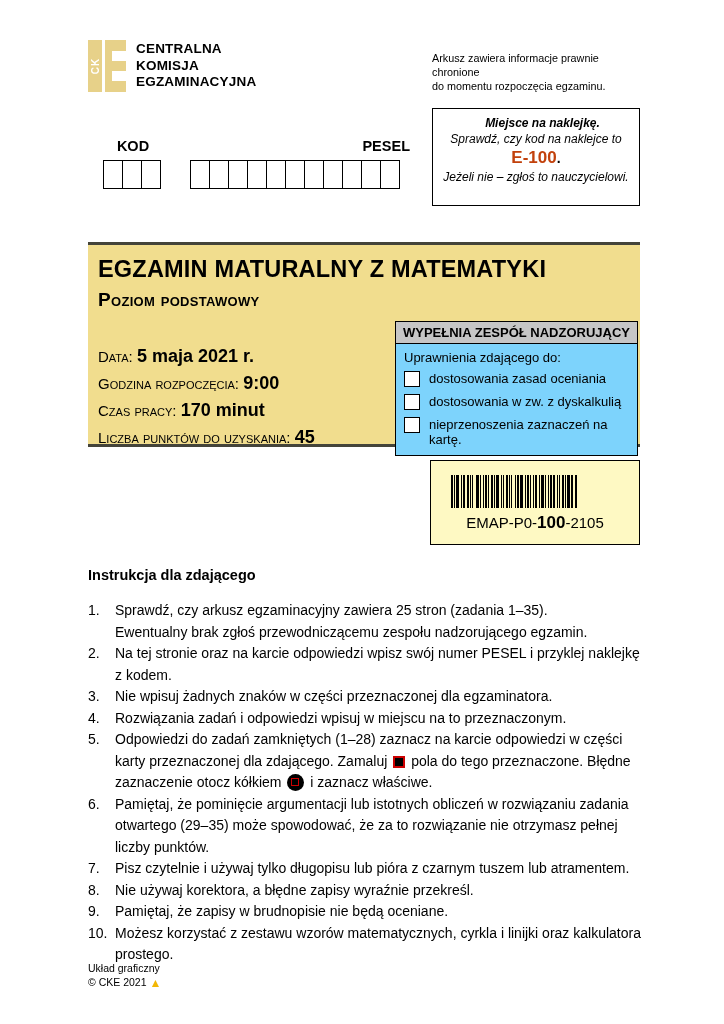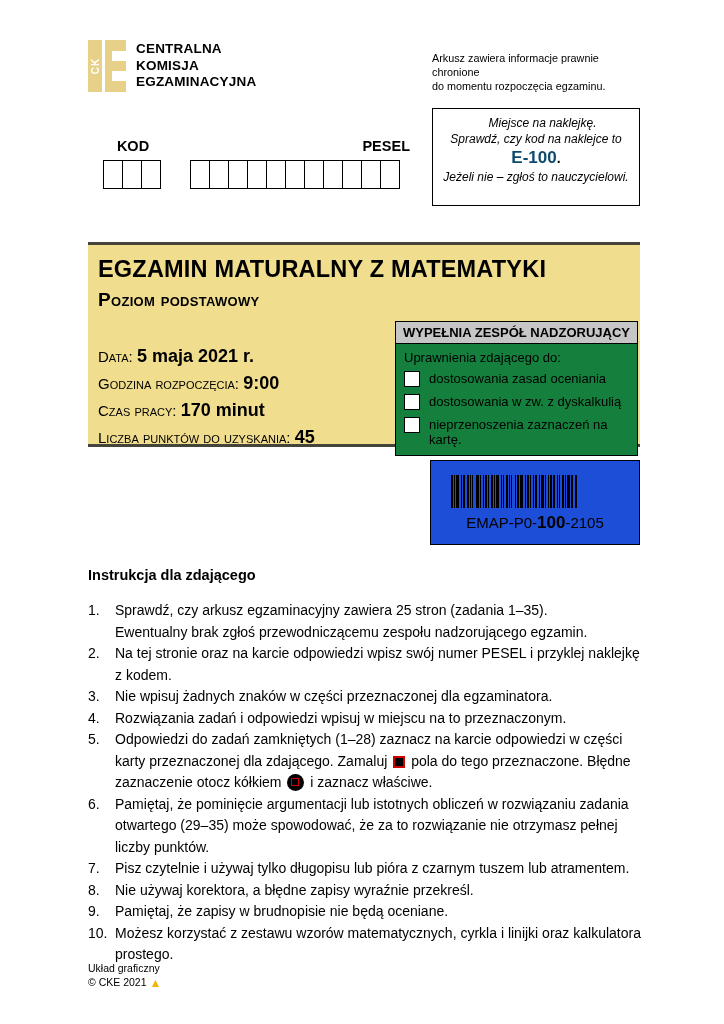--- a/index.html
+++ b/index.html
@@ -27,49 +27,49 @@
   .pesel-label { position:absolute; left:190px; top:138px; width:220px; text-align:right;
                  font-weight:bold; font-size:14.5px; }
   .cells { position:absolute; top:160px; display:flex; }
   .cells-kod { left:103px; } .cells-pesel { left:190px; }
   .cell { width:20px; height:29px; border:1px solid #000; background:#fff; margin-left:-1px; }
   .cell:first-child { margin-left:0; }
 
   
   .sticker { position:absolute; left:432px; top:108px; width:208px; height:98px; background:#fff;
              border:1.5px solid #000; text-align:center; padding-top:7px; font-size:12px; line-height:15.5px; }
-  .sticker .b-i { font-weight:normal; font-style:italic;margin-left:13px; }
+  .sticker .b-i { font-weight:bold; font-style:italic;margin-left:13px; }
   .sticker .i { font-style:italic; }
   .sticker .code-line { line-height:22px; }
-  .sticker .code { color:#0c4a6e; font-weight:bold; font-size:17px; }
+  .sticker .code { color:#c2410c; font-weight:bold; font-size:17px; }
   .sticker .code-dot { font-weight:bold; font-size:14px; }
 
   
   .band { position:absolute; left:88px; top:242px; width:552px; height:205px; background:#F1DD8E;
           border-top:3px solid #44443A; border-bottom:3px solid #44443A; }
   .band-title { position:absolute; left:10px; top:11px; font-size:23.5px; font-weight:bold; letter-spacing:0.2px; }
   .band-subtitle { position:absolute; left:10px; top:44px; font-size:19px; font-weight:bold;
                    font-variant:small-caps; letter-spacing:0.3px; }
   .exam-info { position:absolute; left:10px; top:98px; }
   .info-row { line-height:26px; white-space:nowrap; }
   .info-label { font-variant:small-caps; font-size:15px; }
   .info-value { font-weight:bold; font-size:18px; }
 
   .sup-panel { position:absolute; left:307px; top:76px; width:243px; }
   .sup-header { border:1.5px solid #000; background:#C6C6C6; font-weight:bold; font-size:13px;
                 text-align:center; padding:3px 0; }
-  .sup-body { border:1.5px solid #000; border-top:none; background:#15803d; padding:6px 8px 8px 8px; font-size:13px; }
+  .sup-body { border:1.5px solid #000; border-top:none; background:#7dd3fc; padding:6px 8px 8px 8px; font-size:13px; }
   .sup-intro { margin-bottom:6px; }
   .opt-row { display:flex; margin-bottom:7px; }
   .opt-row:last-child { margin-bottom:0; }
   .checkbox { flex:0 0 auto; width:16px; height:16px; border:1.5px solid #000; background:#fff; margin-right:9px; }
   .opt-label { font-size:13px; }
 
   
-  .barcode-box { position:absolute; left:430px; top:460px; width:210px; height:85px; background:#1d4ed8;
+  .barcode-box { position:absolute; left:430px; top:460px; width:210px; height:85px; background:#fef9c3;
                  border:1.5px solid #000; }
   .barcode-bars { position:absolute; left:20px; top:14px; height:33px; display:flex; align-items:stretch; }
   .bar { background:#000; height:100%; }
   .barcode-text { position:absolute; left:0; top:52px; width:100%; text-align:center; font-size:15px; }
   .barcode-text .bold { font-weight:bold; font-size:17px; }
 
   
   .instructions { position:absolute; left:88px; top:567px; width:560px; }
   .instr-heading { font-weight:bold; font-size:14.5px; margin-bottom:17px; }
   .instr-item { display:flex; font-size:14px; line-height:21.5px; }

